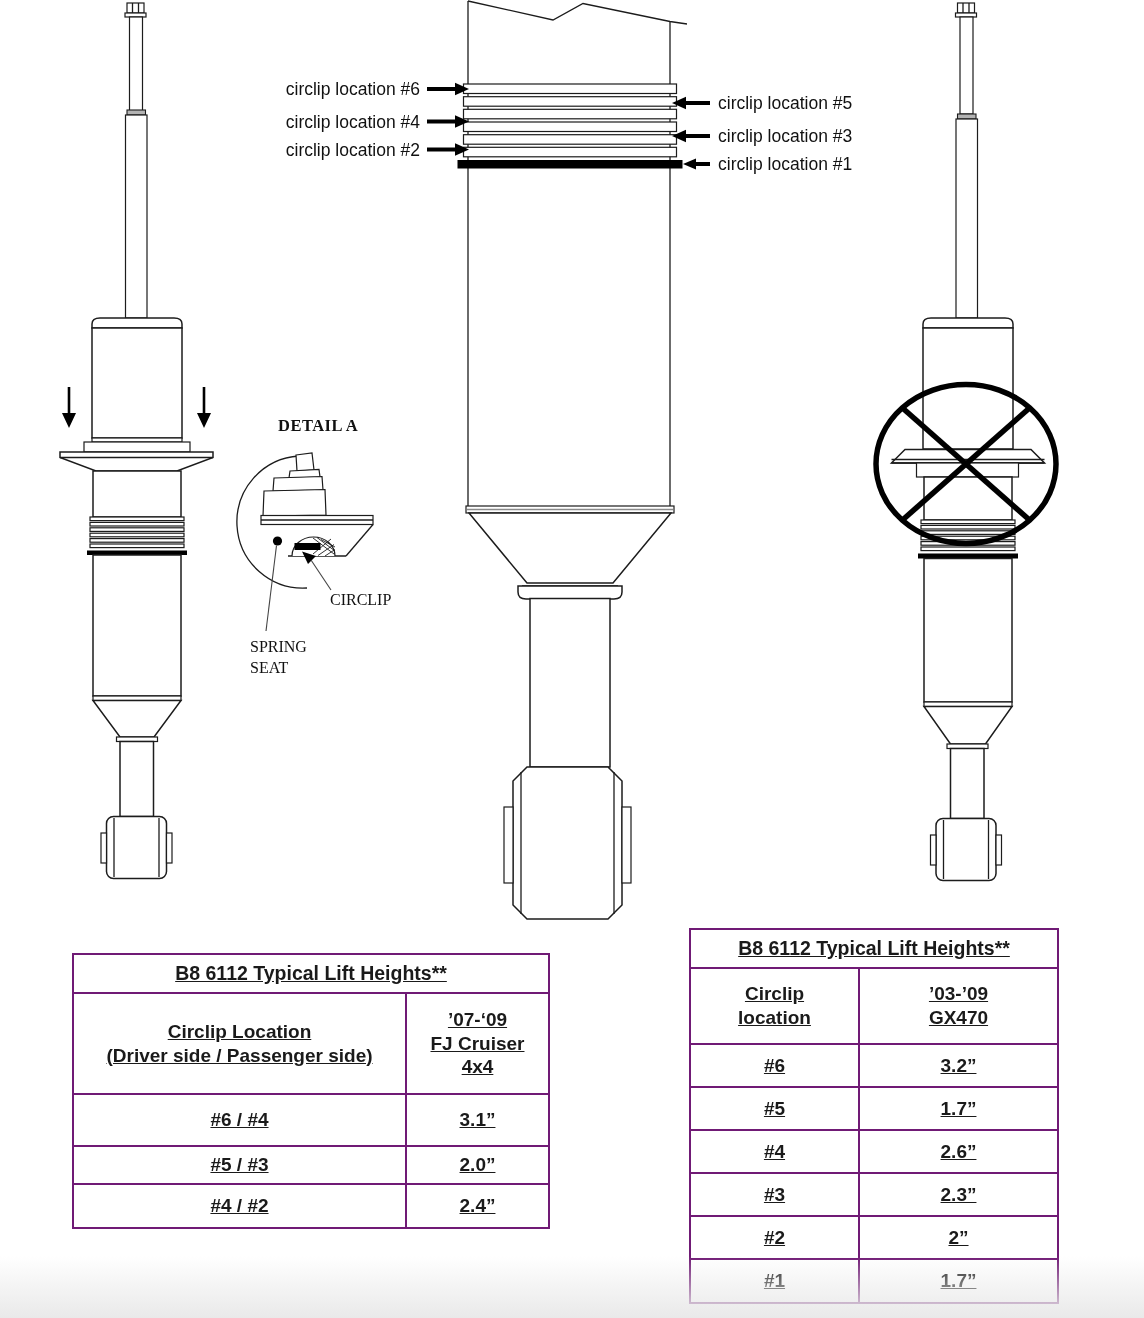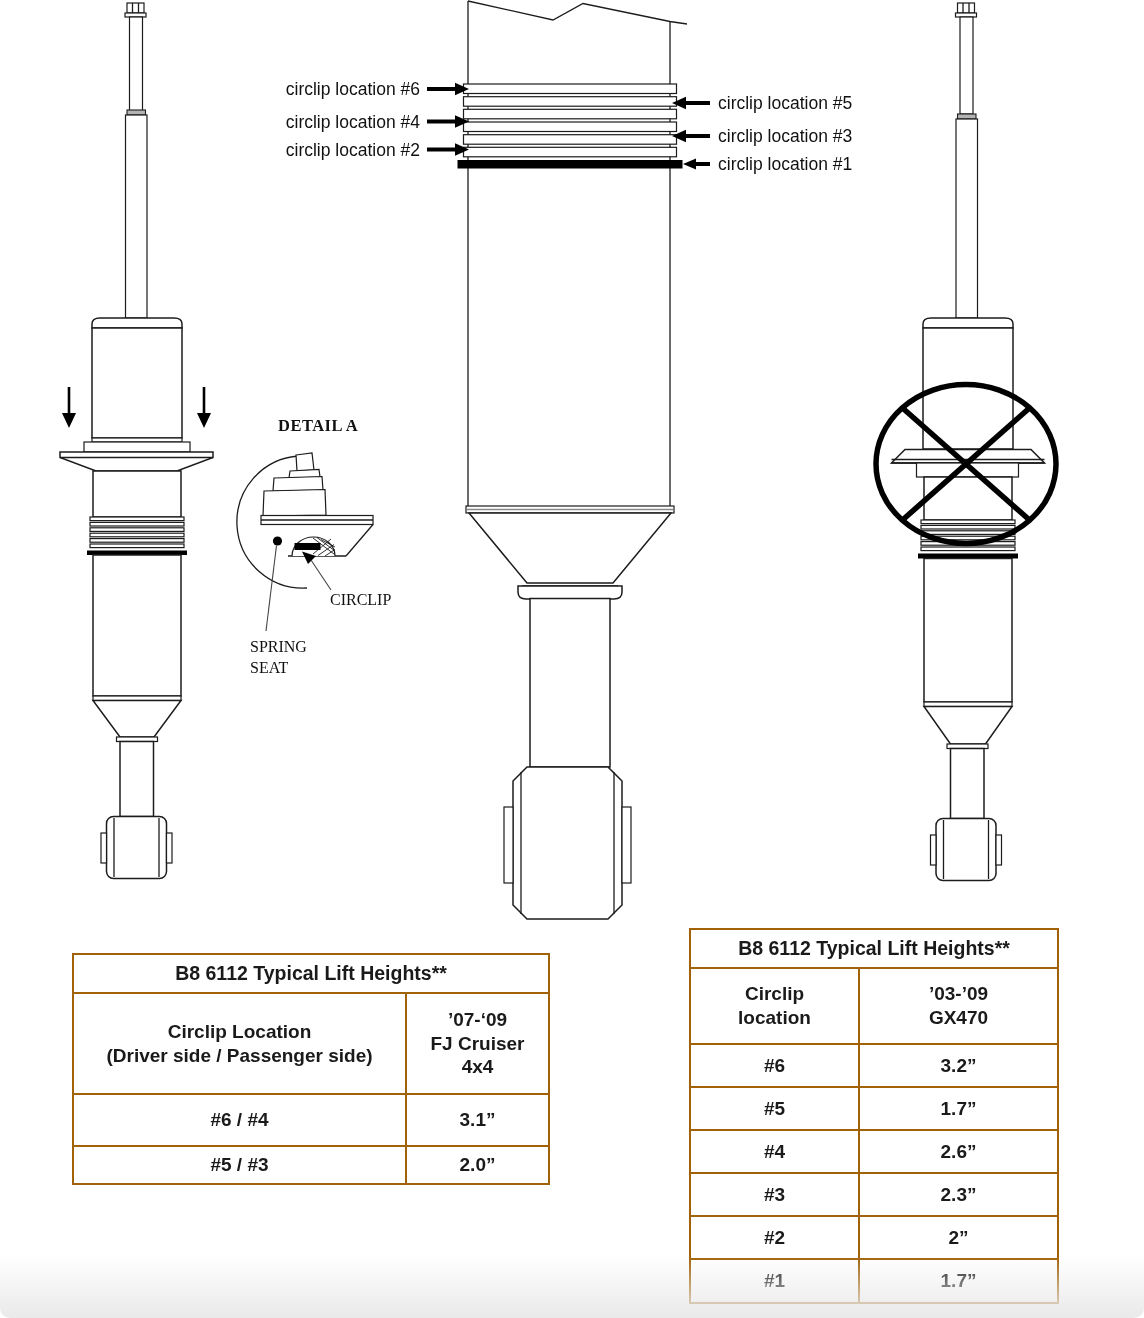--- a/index.html
+++ b/index.html
@@ -1,18 +1,18 @@
 <!DOCTYPE html>
 <html><head>
 <meta charset="utf-8">
 <style>
   html,body { margin:0; padding:0; background:#ffffff; }
   .page {
     position:relative; width:1144px; height:1318px; background:#ffffff;
-    font-family:"Liberation Sans", sans-serif; overflow:hidden;border-radius:10px;
+    font-family:"Liberation Sans", sans-serif; overflow:hidden;
   }
   .diagram-svg { position:absolute; left:0; top:0; }
 
   
   .ol  { fill:#ffffff; stroke:#1c1c1c; stroke-width:1.5; }
   .olt { fill:#ffffff; stroke:#1c1c1c; stroke-width:1.2; }
   .ln  { stroke:#1c1c1c; stroke-width:1.3; fill:none; }
   .lngr{ stroke:#8a8a8a; stroke-width:1.6; fill:none; }
   .thick { stroke:#000000; stroke-width:4; fill:none; }
   .blk { fill:#000000; stroke:none; }
@@ -23,22 +23,22 @@
   .serb{ font-family:"Liberation Serif", serif; font-size:16.5px; font-weight:bold; fill:#111111; letter-spacing:.5px; }
   .leader { stroke:#444444; stroke-width:1.1; fill:none; }
   .hatch { stroke:#1c1c1c; stroke-width:.9; fill:none; }
 
   
   .lift-table {
     position:absolute; border-collapse:collapse; table-layout:fixed;
     background:#ffffff; color:#1a1a1a; font-weight:bold;
   }
   .lift-table td {
-    border:2px solid #a16207; text-align:center; vertical-align:middle;
-    padding:0 4px; font-size:19px; line-height:1.26;
+    border:2px solid #701a75; text-align:center; vertical-align:middle;
+    padding:0 4px; font-size:19px; line-height:1.26;text-decoration:underline;
   }
   .lift-table .title-row td { font-size:19.5px; }
   .lift-table .hdr { white-space:pre-line; }
 
   .page-fade {
     position:absolute; left:0; top:1256px; width:1144px; height:62px;
     background:linear-gradient(to bottom, rgba(236,236,236,0), #e9e9e9);
     pointer-events:none;
   }
 </style>
@@ -262,20 +262,24 @@
 4x4</td>
       </tr>
       <tr style="height:52px">
         <td>#6 / #4</td>
         <td>3.1”</td>
       </tr>
       <tr style="height:38px">
         <td>#5 / #3</td>
         <td>2.0”</td>
       </tr>
+      <tr style="height:44px">
+        <td>#4 / #2</td>
+        <td>2.4”</td>
+      </tr>
     </tbody>
   </table>
 
   <table class="lift-table" style="left:689px; top:928px; width:368px;">
     <colgroup>
         <col style="width:169px">
         <col style="width:199px">
       </colgroup>
     <tbody>
       <tr class="title-row" style="height:39px">

